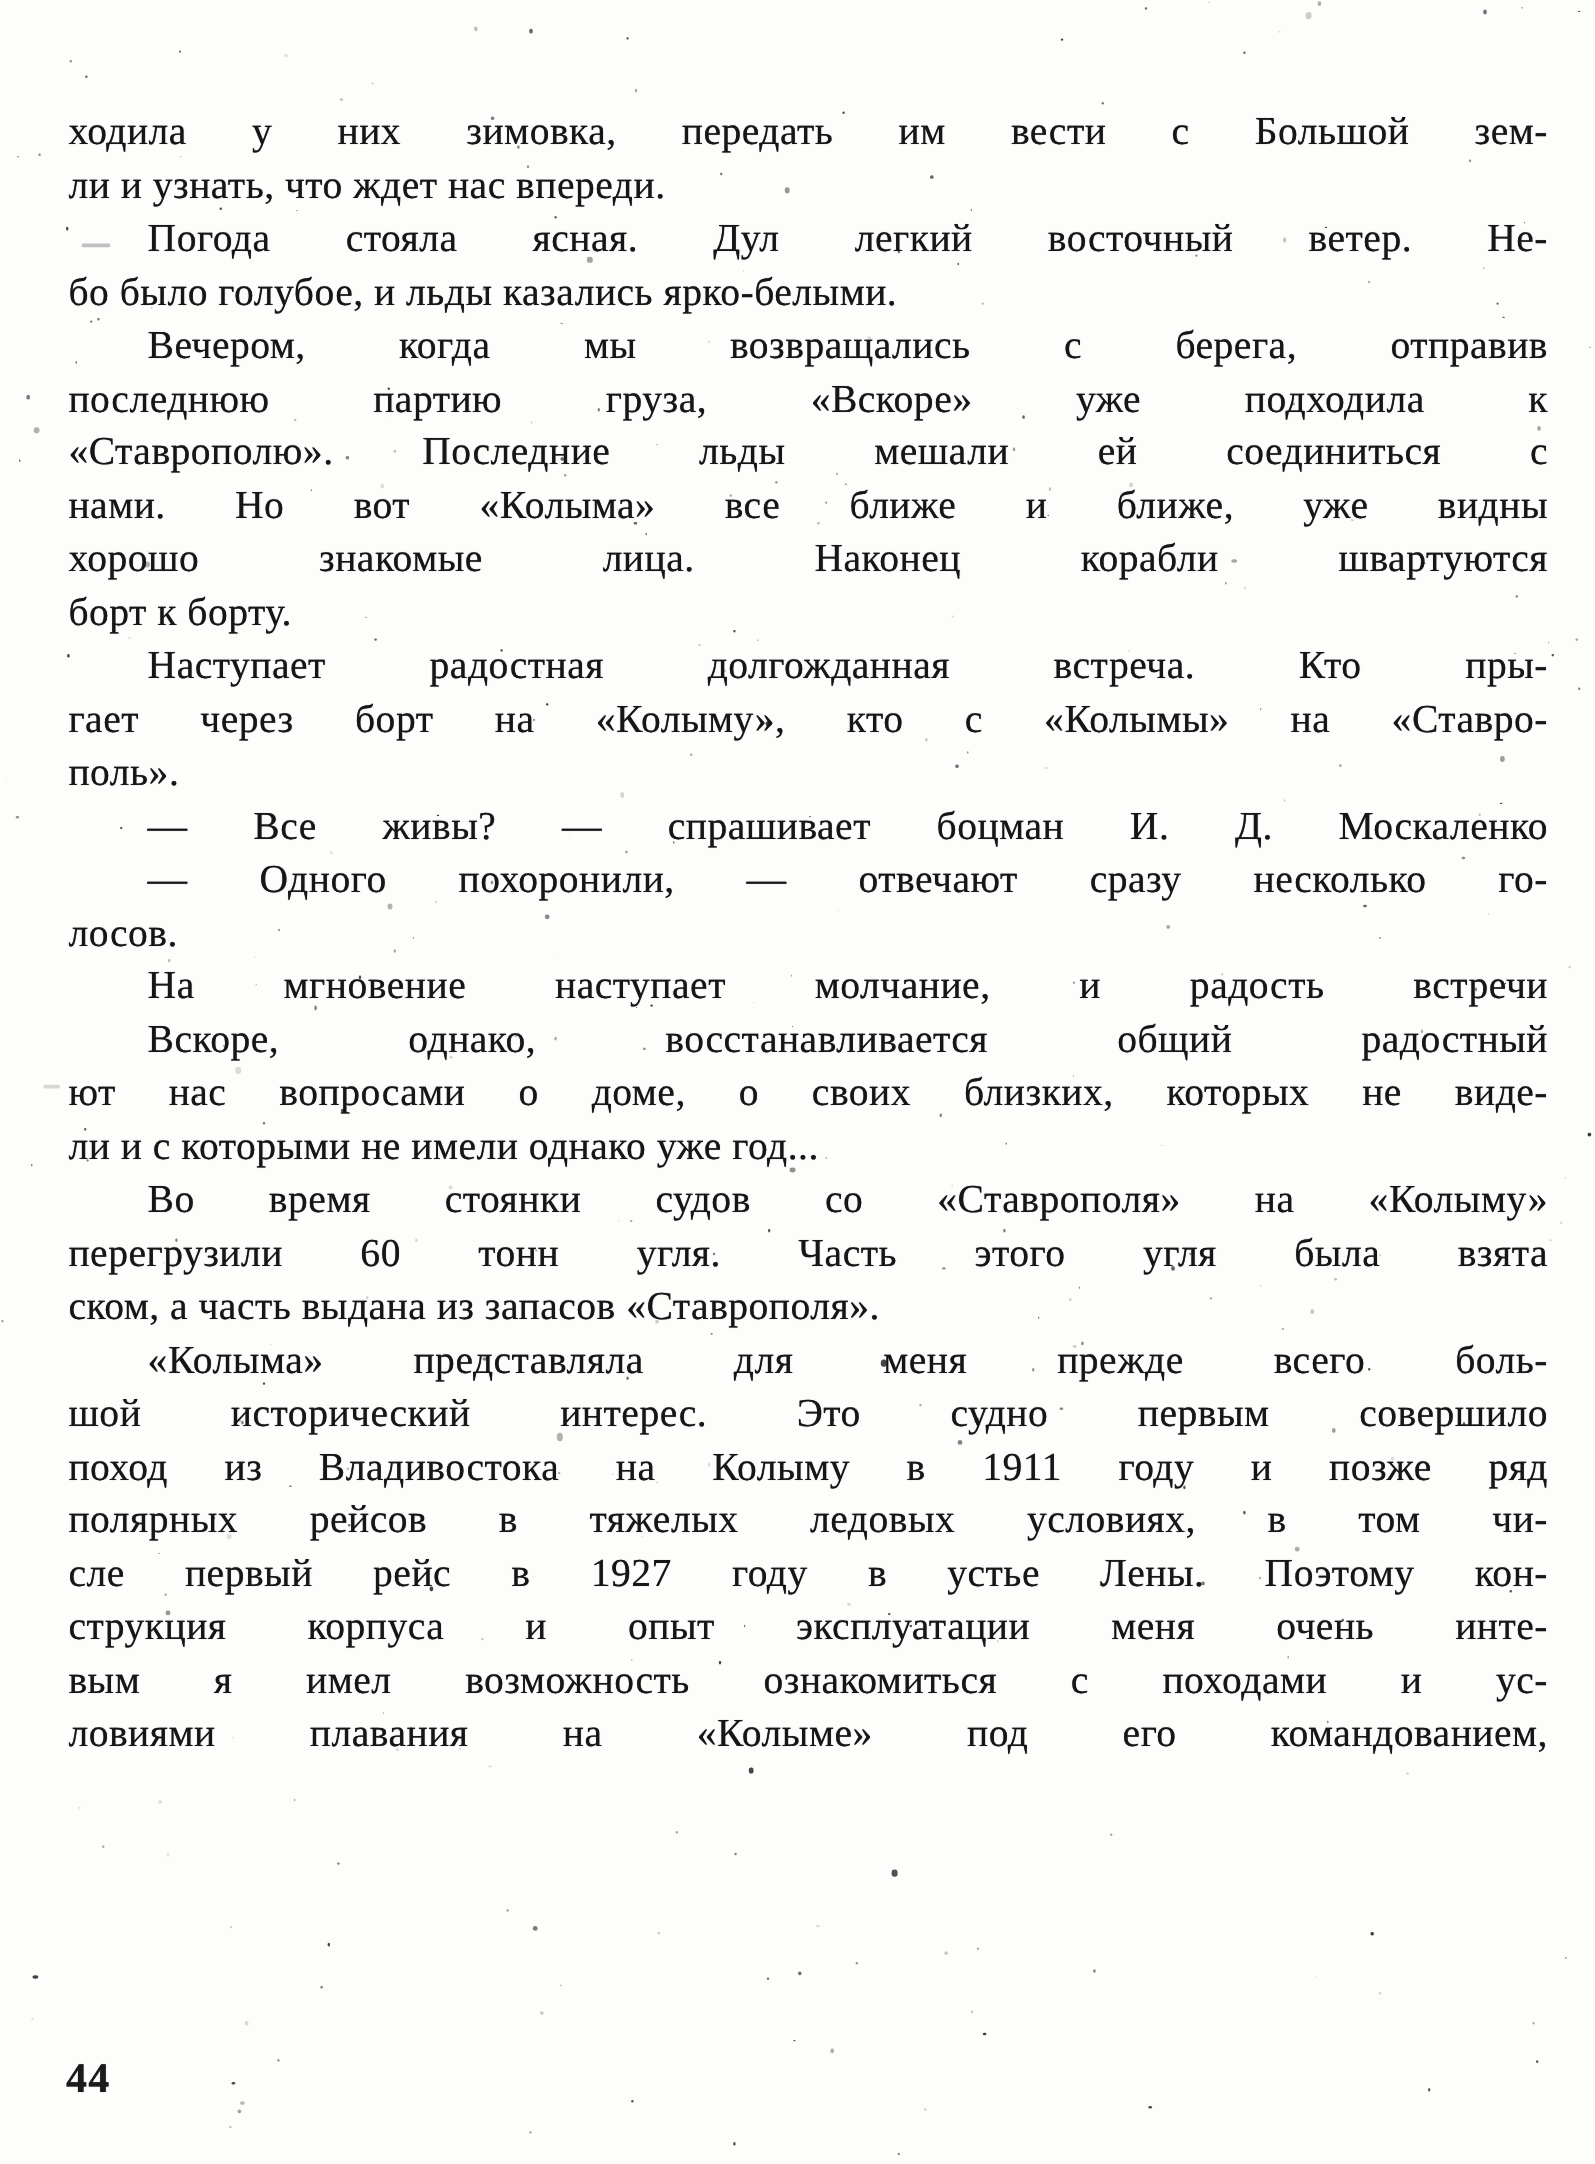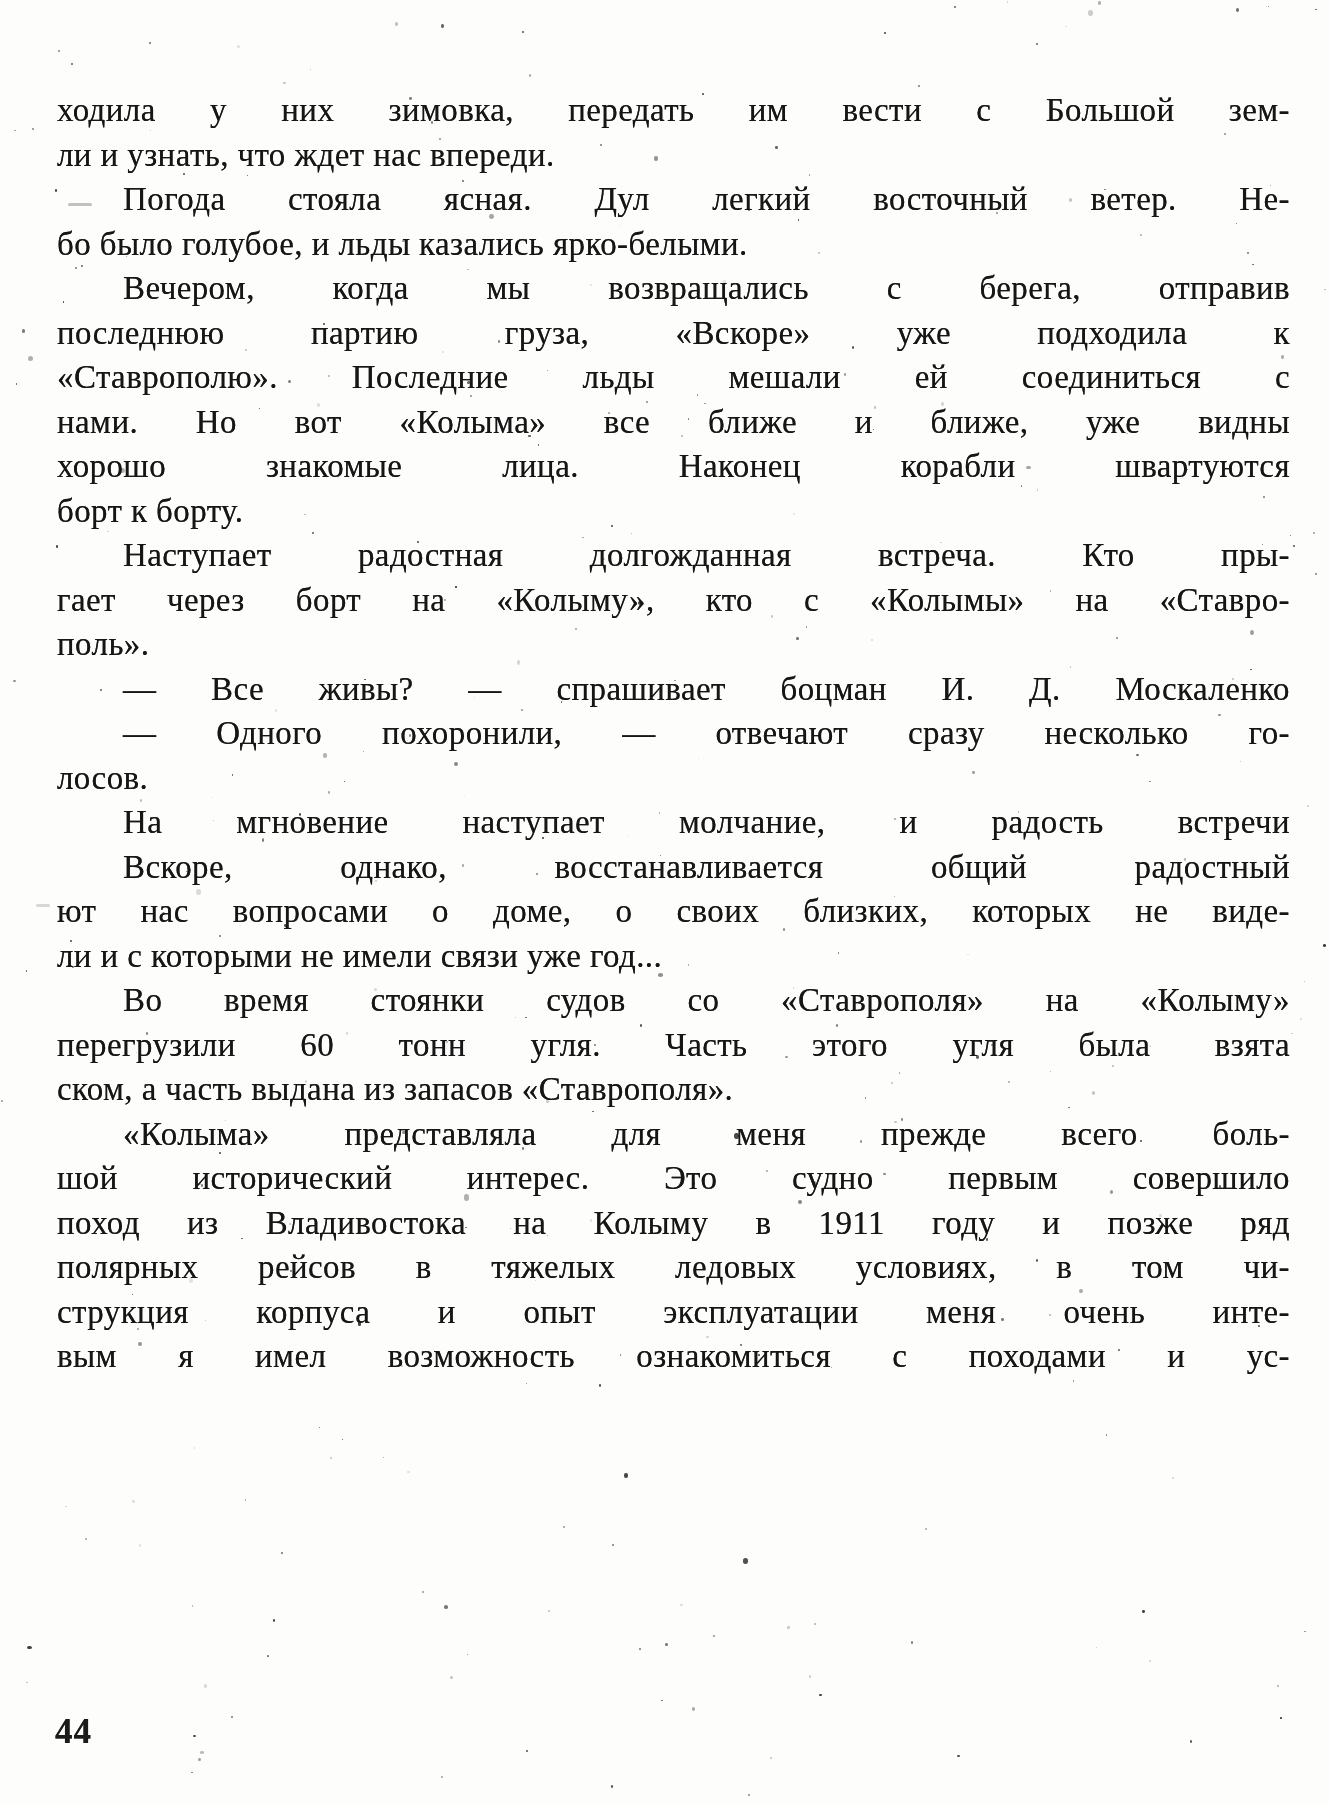--- a/index.html
+++ b/index.html
@@ -406,25 +406,27 @@
       <div class="line end">борт к борту.</div>
       <div class="line indent">Наступает радостная долгожданная встреча. Кто пры-</div>
       <div class="line">гает через борт на «Колыму», кто с «Колымы» на «Ставро-</div>
       <div class="line end">поль».</div>
       <div class="line indent">— Все живы? — спрашивает боцман И. Д. Москаленко</div>
       <div class="line indent">— Одного похоронили, — отвечают сразу несколько го-</div>
       <div class="line end">лосов.</div>
       <div class="line indent">На мгновение наступает молчание, и радость встречи</div>
       <div class="line indent">Вскоре, однако, восстанавливается общий радостный</div>
       <div class="line">ют нас вопросами о доме, о своих близких, которых не виде-</div>
-      <div class="line end">ли и с которыми не имели связи уже год...</div>
+      <div class="line end">ли и с которыми не имели однако уже год...</div>
       <div class="line indent">Во время стоянки судов со «Ставрополя» на «Колыму»</div>
       <div class="line">перегрузили 60 тонн угля. Часть этого угля была взята</div>
       <div class="line end">ском, а часть выдана из запасов «Ставрополя».</div>
       <div class="line indent">«Колыма» представляла для меня прежде всего боль-</div>
       <div class="line">шой исторический интерес. Это судно первым совершило</div>
       <div class="line">поход из Владивостока на Колыму в 1911 году и позже ряд</div>
       <div class="line">полярных рейсов в тяжелых ледовых условиях, в том чи-</div>
+      <div class="line">сле первый рейс в 1927 году в устье Лены. Поэтому кон-</div>
       <div class="line">струкция корпуса и опыт эксплуатации меня очень инте-</div>
       <div class="line">вым я имел возможность ознакомиться с походами и ус-</div>
+      <div class="line">ловиями плавания на «Колыме» под его командованием,</div>
     </div>
   <div class="page-number">44</div>
 </div>
 
 </body></html>

